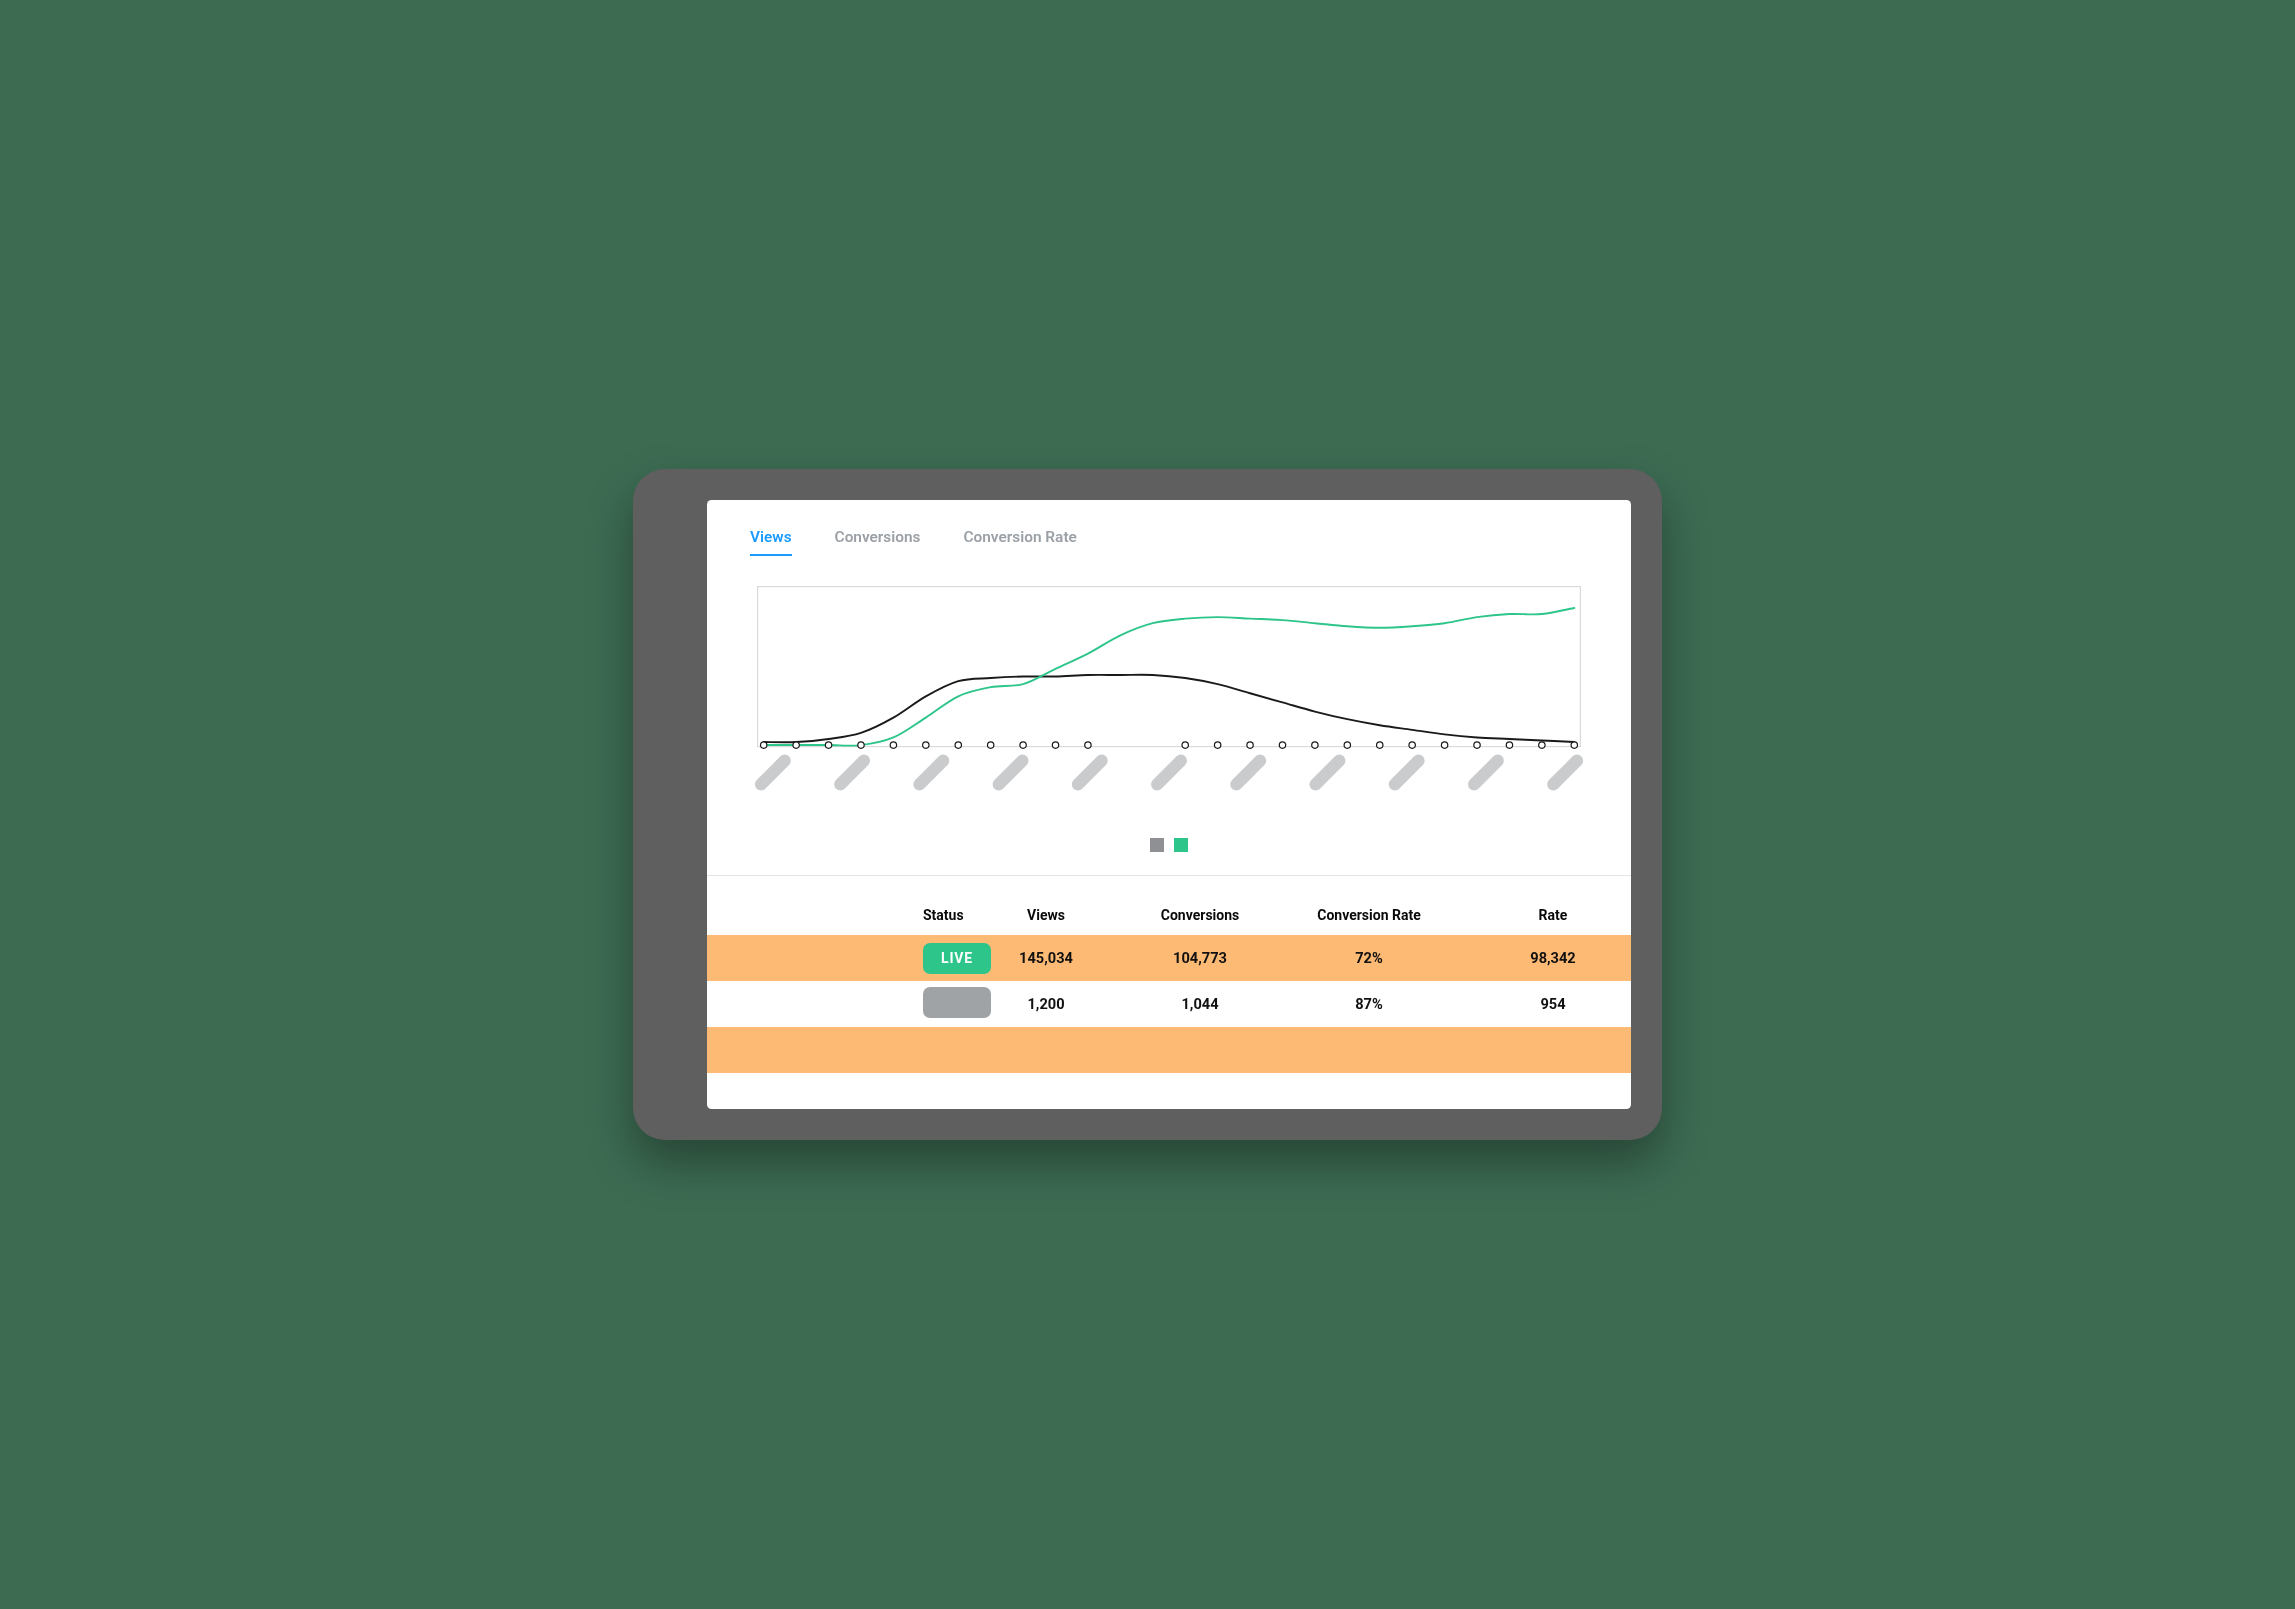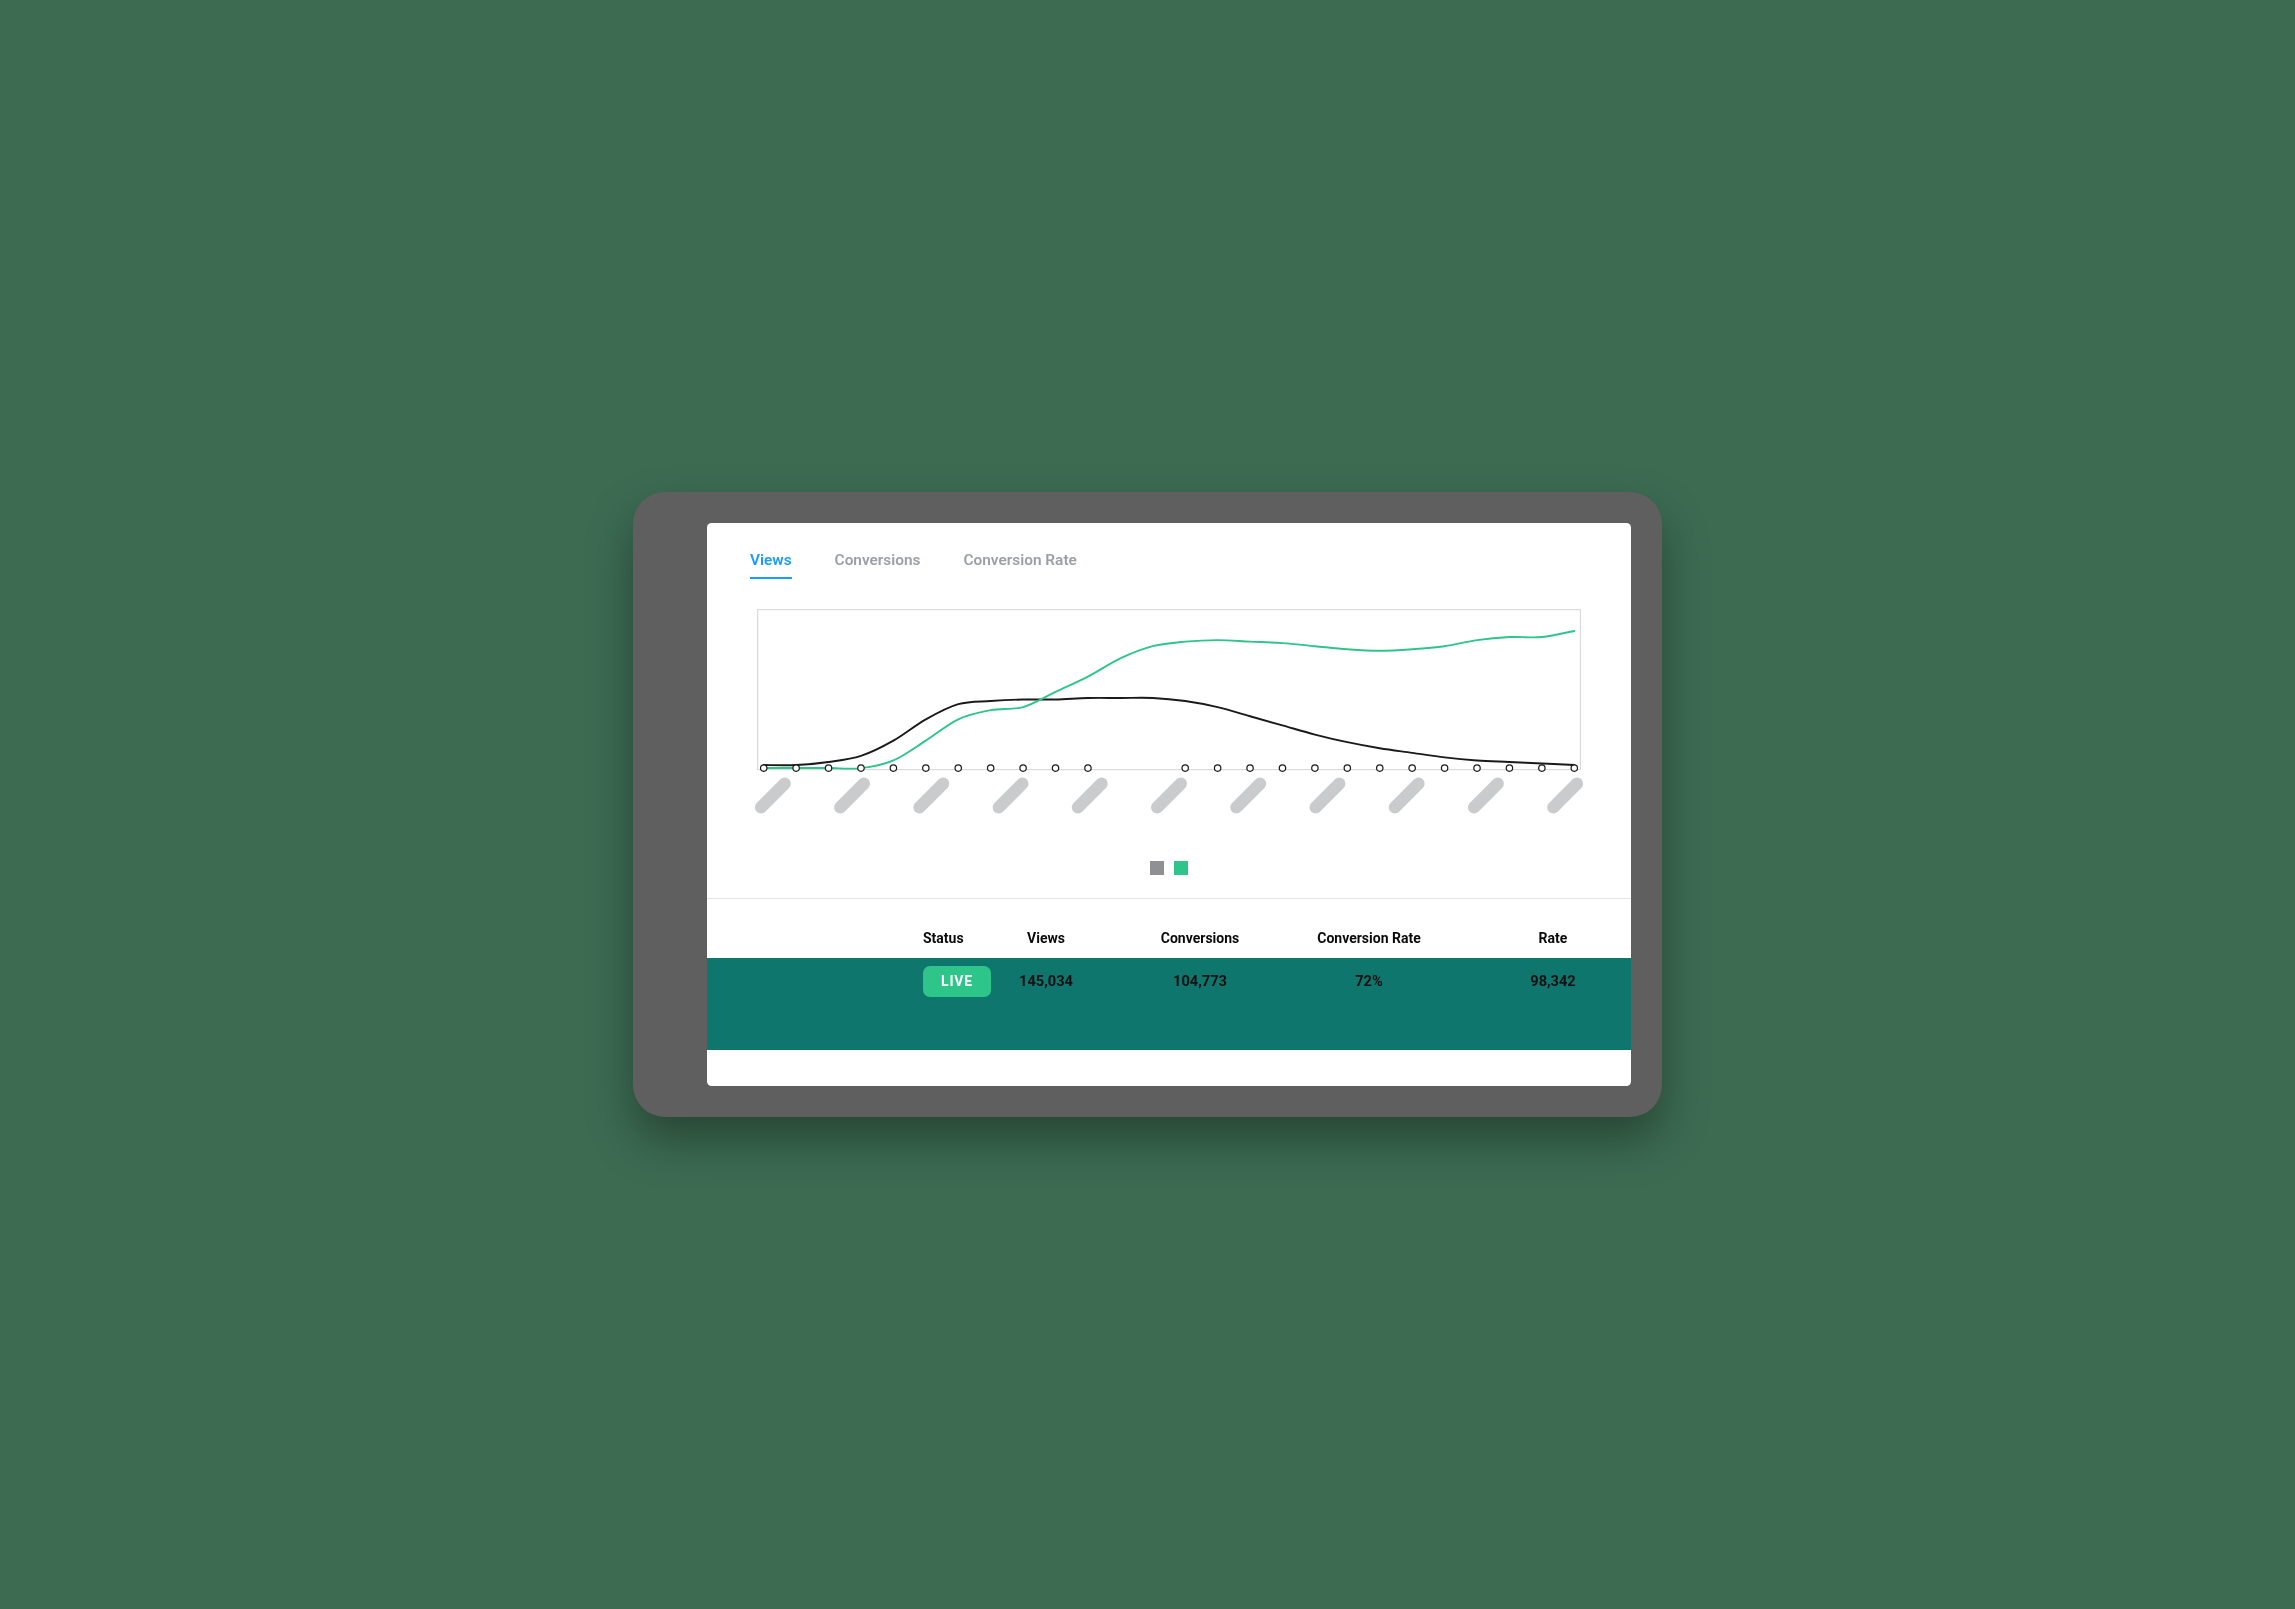--- a/index.html
+++ b/index.html
@@ -84,21 +84,21 @@
     color: #0a0a0a;
   }
   .th.center, .td.center { text-align: center; }
   .th:nth-child(1), .td:nth-child(1) { padding-left: 0; }
   .thead > .th:nth-child(2),
   .trow  > .td:nth-child(2) { grid-column: 2; }
   .trow {
     height: 46px;
   }
   .trow.striped {
-    background: #0f766e;
+    background: #fdba74;
   }
   .td {
     font-size: 14.6px;
     font-weight: 700;
     color: #111;
   }
   .status-pill {
     display: inline-flex;
     align-items: center;
     justify-content: center;
@@ -191,20 +191,30 @@
         <div class="td"></div>
         <div class="td status-col">
           <span class="status-pill status-live">LIVE</span>
         </div>
         <div class="td center">145,034</div>
         <div class="td center">104,773</div>
         <div class="td center">72%</div>
         <div class="td center">98,342</div>
       </div>
 
+      <div class="trow">
+        <div class="td"></div>
+        <div class="td status-col">
+          <span class="status-pill status-blank"></span>
+        </div>
+        <div class="td center">1,200</div>
+        <div class="td center">1,044</div>
+        <div class="td center">87%</div>
+        <div class="td center">954</div>
+      </div>
 
       <div class="trow striped pad-blank-row">
         <div></div>
           <div></div>
           <div></div>
           <div></div>
           <div></div>
           <div></div>
       </div>
     </div>

